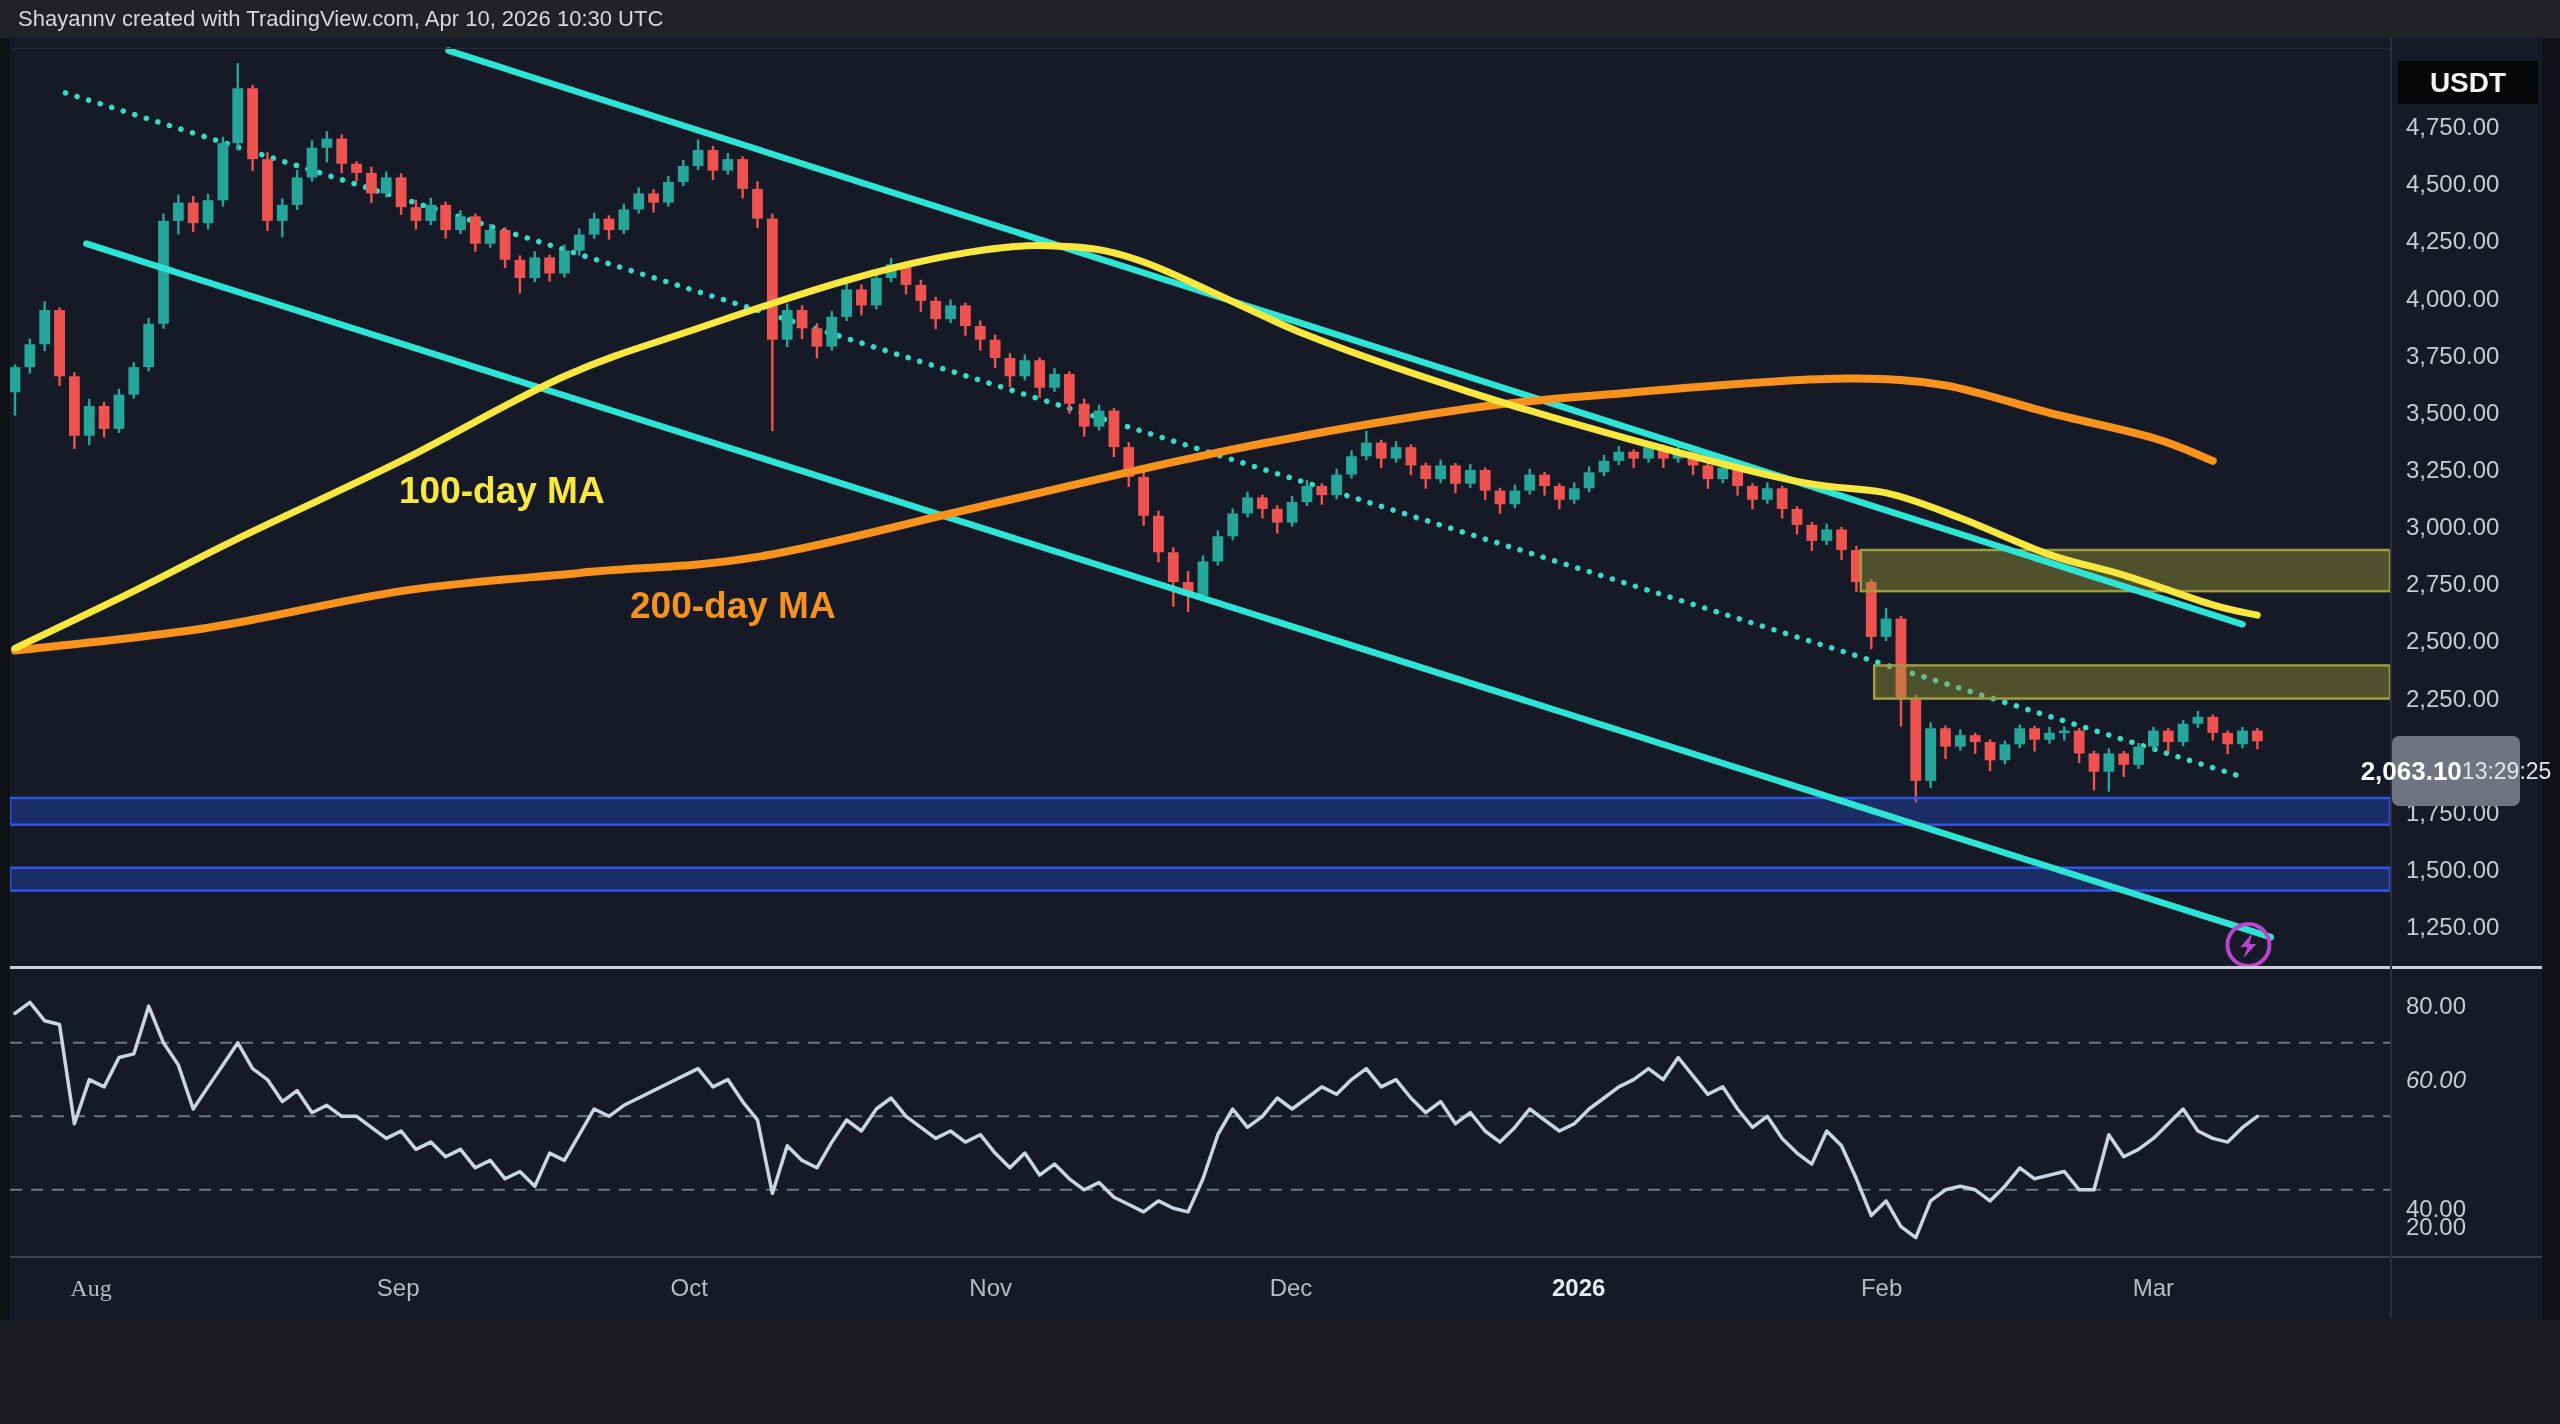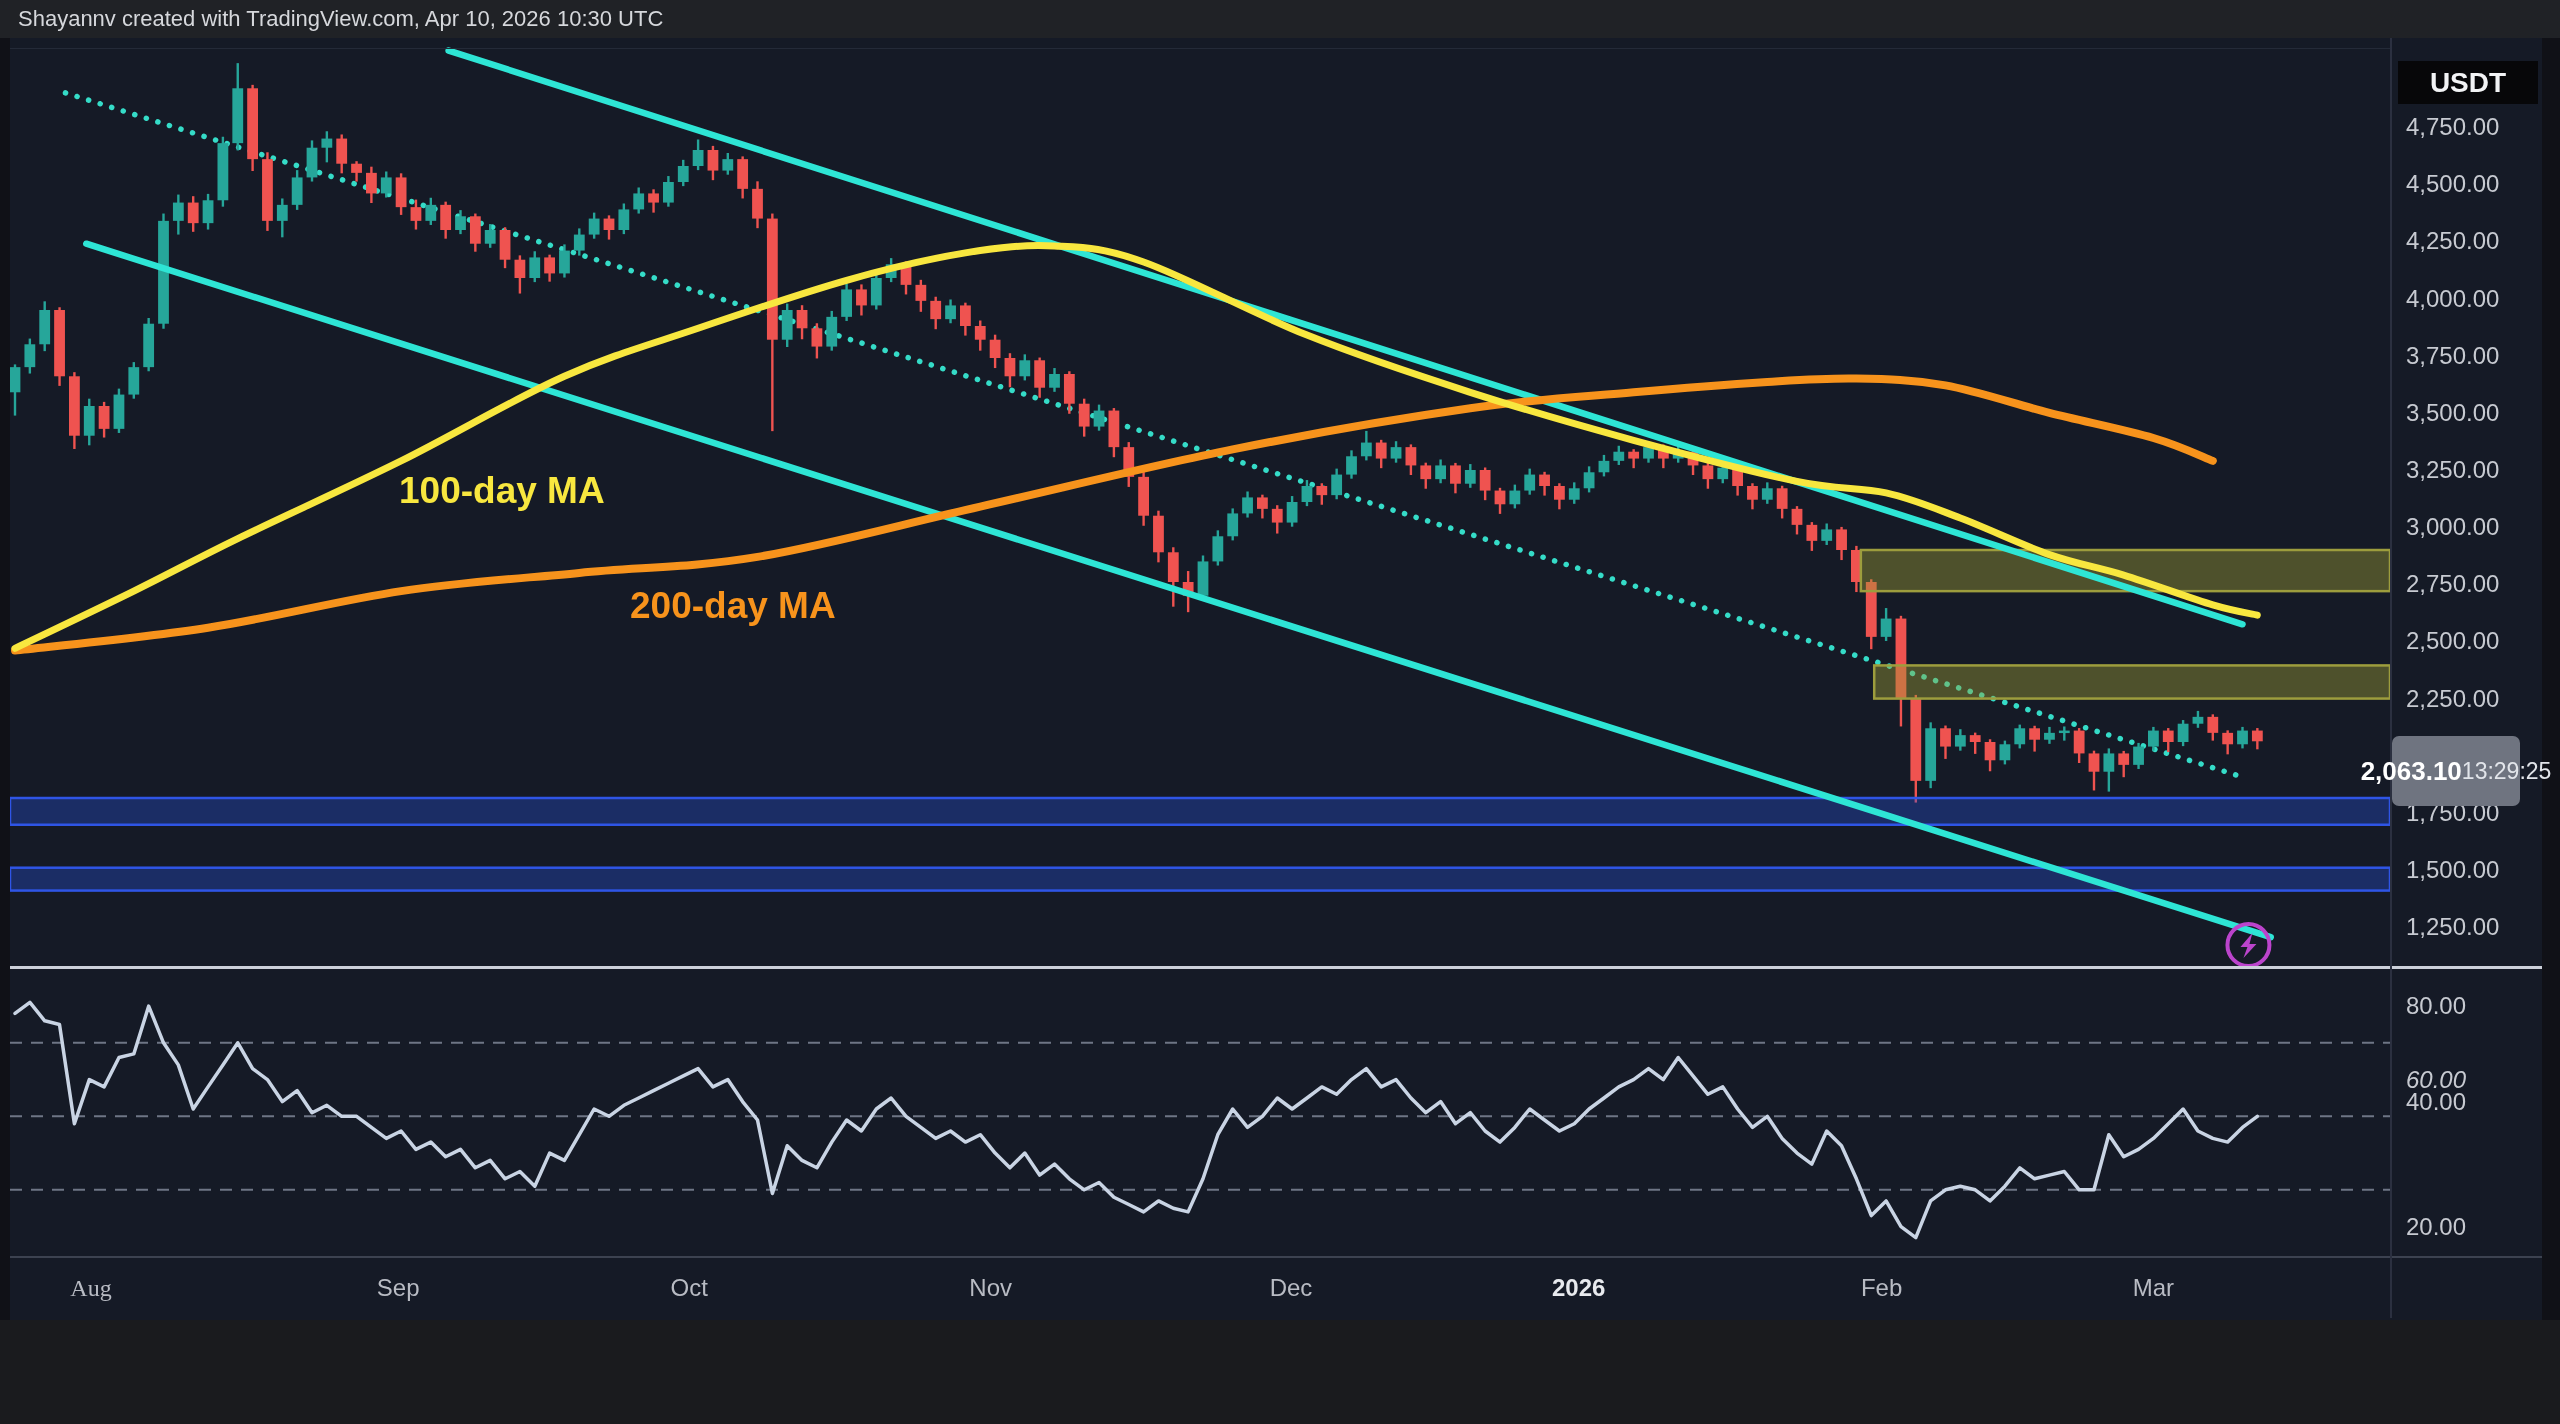--- a/index.html
+++ b/index.html
@@ -389,21 +389,21 @@
     <div class="ptick" style="top: 456px;">3,250.00</div>
     <div class="ptick" style="top: 513.143px;">3,000.00</div>
     <div class="ptick" style="top: 570.286px;">2,750.00</div>
     <div class="ptick" style="top: 627.429px;">2,500.00</div>
     <div class="ptick" style="top: 684.571px;">2,250.00</div>
     <div class="ptick" style="top: 798.857px;">1,750.00</div>
     <div class="ptick" style="top: 856px;">1,500.00</div>
     <div class="ptick" style="top: 913.143px;">1,250.00</div>
     <div class="ptick" style="top: 992.078px;">80.00</div>
     <div class="ptick" style="top: 1065.58px; font-style: italic;">60.00</div>
-    <div class="ptick" style="top: 1088px;">40.00</div>
+    <div class="ptick" style="top: 1195px;">40.00</div>
     <div class="ptick" style="top: 1212.6px;">20.00</div>
     <div class="ttick" style="left: 91px; font-family: Liberation Serif, serif;">Aug</div>
     <div class="ttick" style="left: 398.13px;">Sep</div>
     <div class="ttick" style="left: 689.19px;">Oct</div>
     <div class="ttick" style="left: 990.645px;">Nov</div>
     <div class="ttick" style="left: 1291px;">Dec</div>
     <div class="ttick bold" style="left: 1578.7px;">2026</div>
     <div class="ttick" style="left: 1881.64px;">Feb</div>
     <div class="ttick" style="left: 2153.4px;">Mar</div>
   </div>

